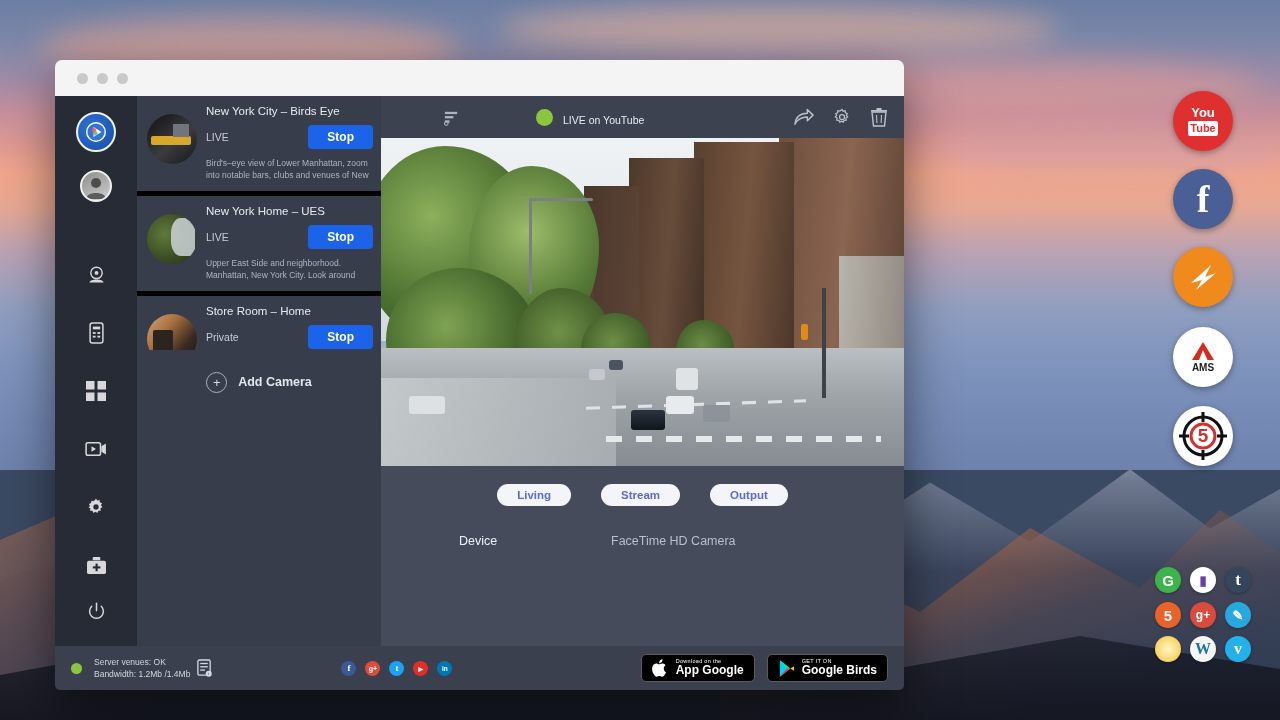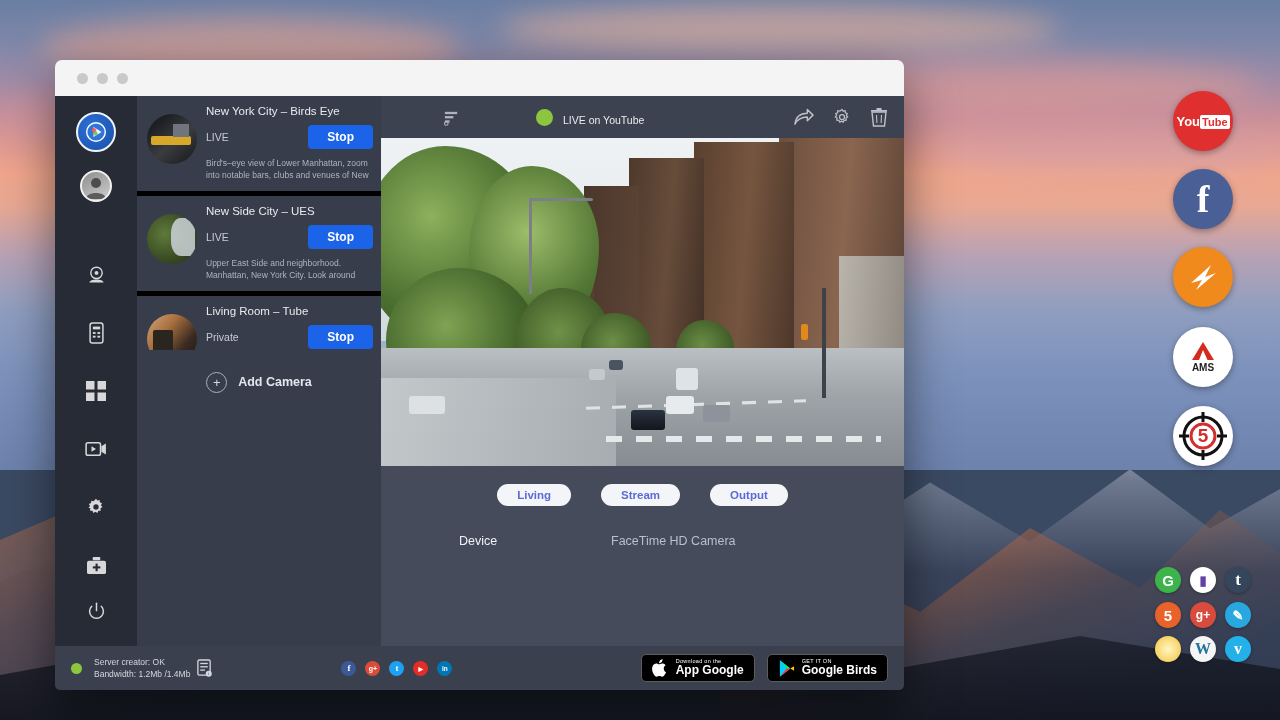--- a/index.html
+++ b/index.html
@@ -216,21 +216,21 @@
   <div class="cloud" style="left:780px;top:60px;width:480px;height:52px;background:#e79c94;"></div>
   <div class="cloud" style="left:930px;top:130px;width:360px;height:44px;background:#caa0b4;opacity:.4;"></div>
   <div class="cloud" style="left:0px;top:96px;width:300px;height:40px;background:#d99fa4;opacity:.4;"></div>
   <div class="mtn mtn-base"></div>
   <div class="mtn mtn-snow"></div>
   <div class="mtn mtn-warm"></div>
   <div class="mtn mtn-left"></div>
   <div class="mtn mtn-dark-fore"></div>
 </div>
 
-<div class="dock-icon" style="left:1173px;top:91px;width:60px;height:60px;background:#e02f2f;">
+<div class="dock-icon" style="left:1173px;top:91px;width:60px;height:60px;background:#e02f2f;flex-direction:column;">
   <span style="font-size:13px;line-height:1;">You</span>
   <span style="font-size:11px;line-height:1.3;background:#fff;color:#e02f2f;padding:0 2px;border-radius:2px;margin-top:2px;">Tube</span>
 </div>
 <div class="dock-icon" style="left:1173px;top:169px;width:60px;height:60px;background:#4a5f96;">
   <span style="font-size:38px;font-family:'Liberation Serif',serif;line-height:1;">f</span>
 </div>
 <div class="dock-icon" style="left:1173px;top:327px;width:0;height:0;"></div>
 <div class="dock-icon" style="left:1173px;top:247px;width:60px;height:60px;background:#f08a1c;">
   <svg width="40" height="40" viewBox="0 0 40 40">
     <path d="M8 26 L28 8 L22 20 L33 16 L13 33 L19 23 Z" fill="#fff"></path>
@@ -377,35 +377,35 @@
             </div>
             <div class="cam-desc">Bird's–eye view of Lower Manhattan, zoom into notable bars, clubs and venues of New York ...</div>
           </div>
         </div>
 
         <div class="cam-item">
           <div class="cam-thumb" style="background:radial-gradient(circle at 35% 40%,#5f7a3b,#384a22 60%,#25301a 100%);">
             <div style="position:absolute;right:2px;top:4px;width:24px;height:38px;background:#cdd3d8;border-radius:40% 0 0 40%;opacity:.85;"></div>
           </div>
           <div class="cam-body">
-            <div class="cam-title">New Side City – UES</div>
+            <div class="cam-title">New York Home – UES</div>
             <div class="cam-row">
               <span class="cam-status">LIVE</span>
               <button class="btn-action">Stop</button>
             </div>
             <div class="cam-desc">Upper East Side and neighborhood. Manhattan, New York City. Look around Central Park, the ...</div>
           </div>
         </div>
 
         <div class="cam-item">
           <div class="cam-thumb" style="background:linear-gradient(130deg,#d4a77c 0%,#a9703f 35%,#3a2a21 70%,#1d1713 100%);">
             <div style="position:absolute;left:6px;top:16px;width:20px;height:22px;background:#2b2520;border-radius:2px;"></div>
           </div>
           <div class="cam-body">
-            <div class="cam-title">Living Room – Tube</div>
+            <div class="cam-title">Store Room – Home</div>
             <div class="cam-row">
               <span class="cam-status">Private</span>
               <button class="btn-action">Stop</button>
             </div>
             <div class="cam-desc">Secured stream of a private residence, the home security camera can be viewed by it's creator ...</div>
           </div>
         </div>
 
       </div>
 
@@ -504,21 +504,21 @@
           <span class="det-value">FaceTime HD Camera</span>
         </div>
       </div>
 
     </div>
   </div>
 
   <div class="statusbar">
     <span class="status-dot"></span>
     <div>
-      <div class="status-text">Server creator: OK</div>
+      <div class="status-text">Server venues: OK</div>
       <div class="status-text">Bandwidth: 1.2Mb /1.4Mb</div>
     </div>
     <div style="margin-left:6px;display:flex;">
       <svg width="17" height="19" viewBox="0 0 18 20">
         <rect x="2" y="1" width="13" height="16" rx="1.5" fill="none" stroke="#d3d7df" stroke-width="1.4"></rect>
         <rect x="4.5" y="4" width="8" height="1.4" fill="#d3d7df"></rect>
         <rect x="4.5" y="7.5" width="8" height="1.4" fill="#d3d7df"></rect>
         <rect x="4.5" y="11" width="5" height="1.4" fill="#d3d7df"></rect>
         <circle cx="13.5" cy="15.5" r="3.2" fill="#d3d7df"></circle>
         <text x="13.5" y="17.4" font-size="4.6" text-anchor="middle" fill="#3b404e" font-family="Liberation Sans">i</text>

